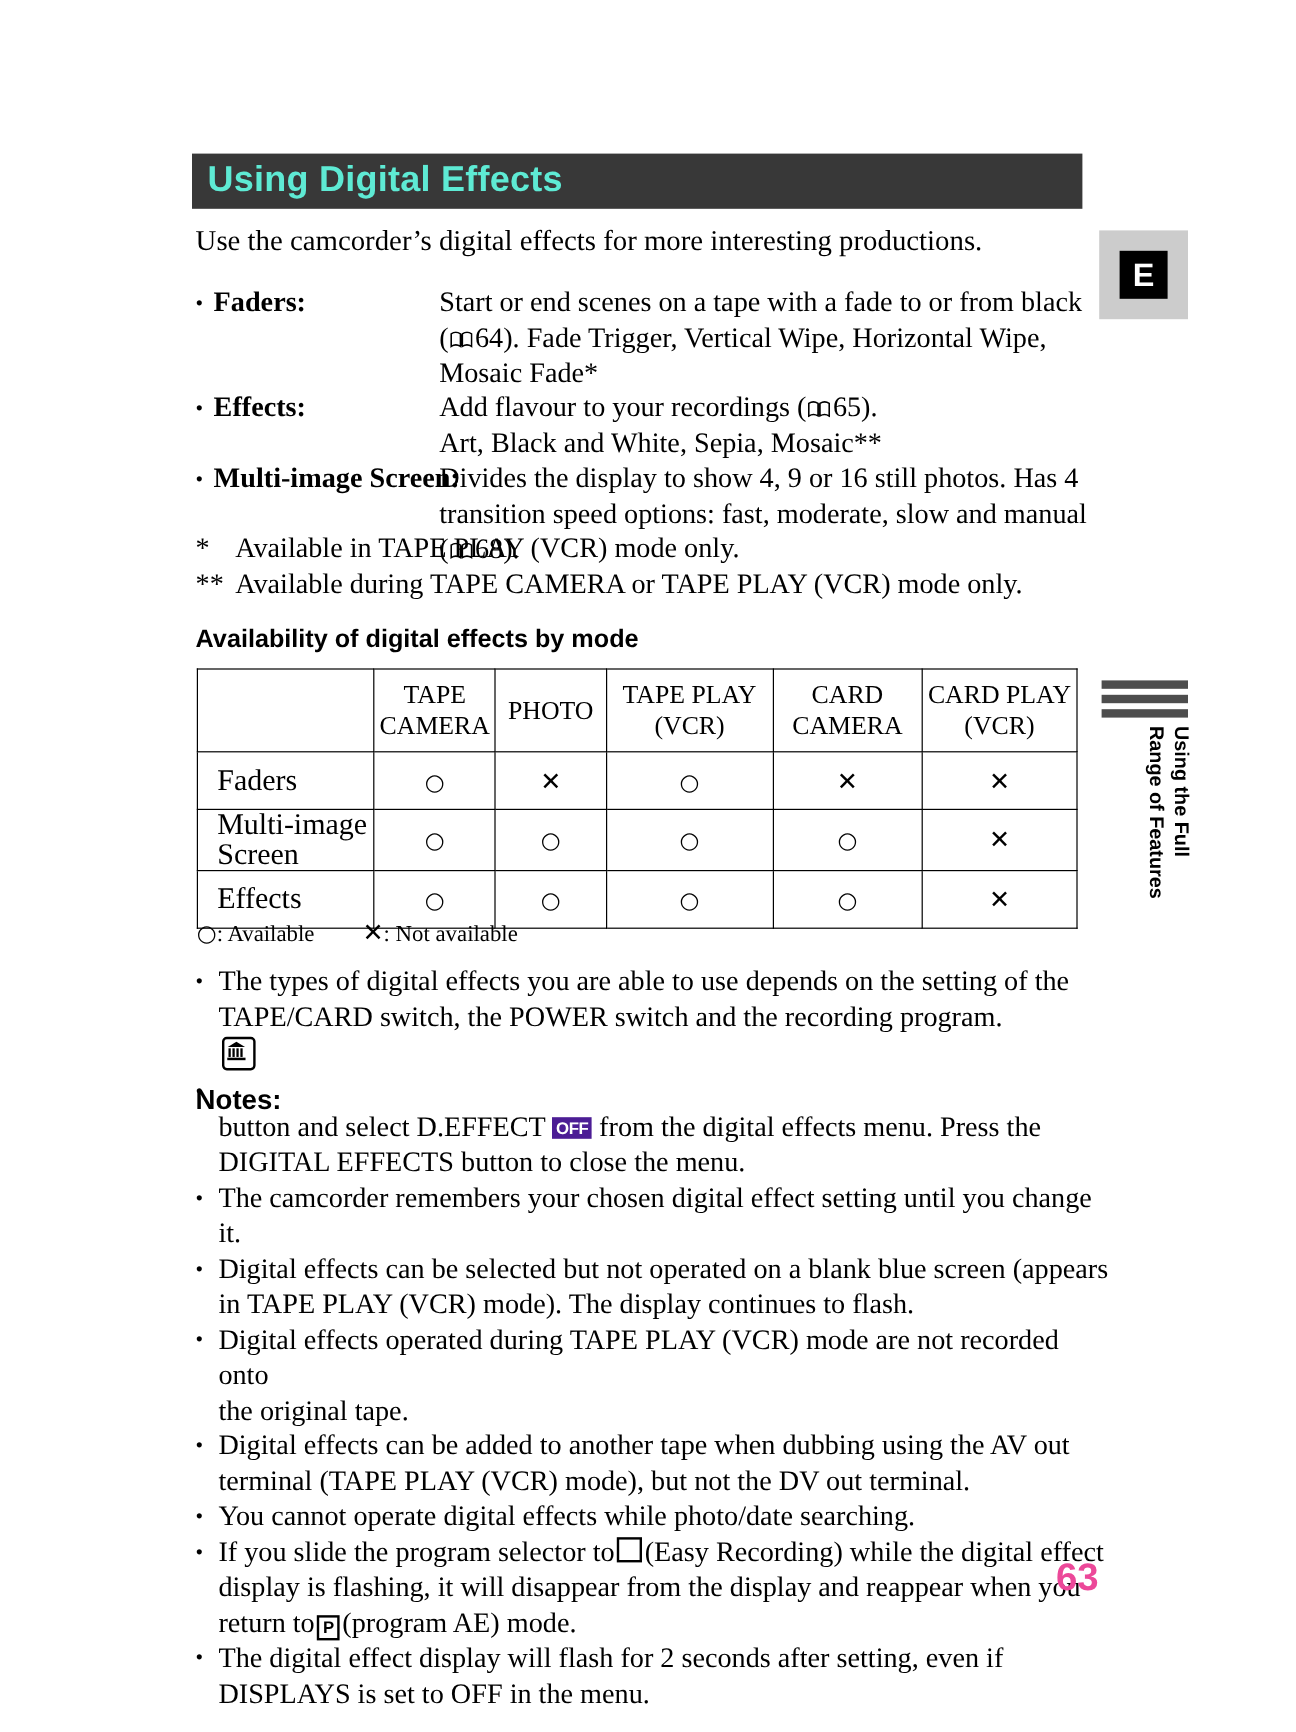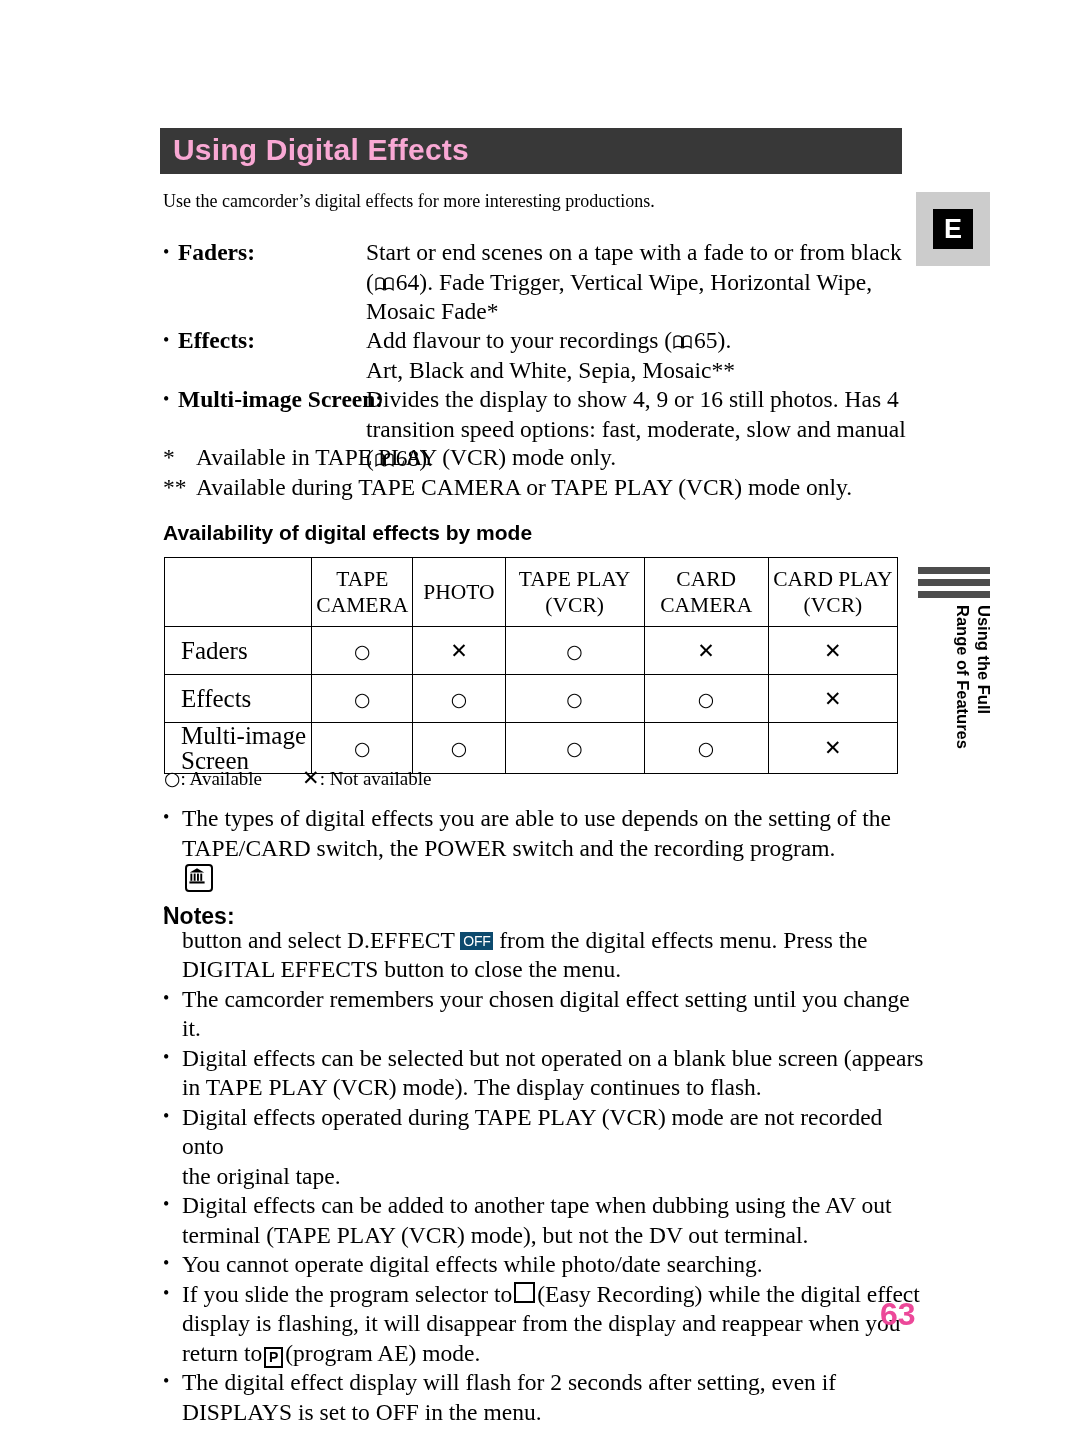--- a/index.html
+++ b/index.html
@@ -30,21 +30,21 @@
     top: 128px;
     width: 742px;
     height: 46px;
     background: #383838;
   }
   .header-title {
     position: absolute;
     left: 13px;
     top: 50%;
     transform: translateY(-52%);
-    color: #f9a8d4;
+    color: #5eead4;
     font-family: "Liberation Sans", sans-serif;
     font-weight: bold;
     font-size: 30px;
     letter-spacing: 0.2px;
     white-space: nowrap;
   }
 
   
   .e-tab {
     position: absolute;
@@ -103,21 +103,21 @@
     text-align: left;
     white-space: pre-line;
   }
 
   
   .intro {
     position: absolute;
     left: 163px;
     top: 186px;
     width: 760px;
-    font-size: 18px;
+    font-size: 24px;
     line-height: 30px;
   }
 
   .deflist {
     position: absolute;
     left: 163px;
     top: 238px;
     width: 760px;
     font-size: 23.5px;
     line-height: 29.5px;
@@ -272,24 +272,24 @@
     width: 19px;
     height: 14px;
     position: relative;
     vertical-align: -1px;
     margin: 0 2px 0 1px;
   }
   .ico-book svg { display: block; }
 
   .ico-off {
     display: inline-block;
-    background: #0c4a6e;
+    background: #4c1d95;
     color: #ffffff;
     font-family: "Liberation Sans", sans-serif;
-    font-weight: normal;
+    font-weight: bold;
     font-size: 14px;
     line-height: 18px;
     padding: 0 3px;
     vertical-align: 2px;
     letter-spacing: -0.3px;
   }
 
   .ico-square {
     display: inline-block;
     width: 17px;
@@ -444,32 +444,32 @@
       <tbody>
         <tr class="body-row">
           <td class="rowlabel">Faders</td>
           <td><span class="mark-o">○</span></td>
           <td><span class="mark-x">✕</span></td>
           <td><span class="mark-o">○</span></td>
           <td><span class="mark-x">✕</span></td>
           <td><span class="mark-x">✕</span></td>
         </tr>
         <tr class="body-row">
-          <td class="rowlabel">Effects</td>
-          <td><span class="mark-o">○</span></td>
-          <td><span class="mark-o">○</span></td>
-          <td><span class="mark-o">○</span></td>
-          <td><span class="mark-o">○</span></td>
-          <td><span class="mark-x">✕</span></td>
-        </tr>
-        <tr class="body-row">
           <td class="rowlabel">
             <div>Multi-image</div>
             <div>Screen</div>
           </td>
+          <td><span class="mark-o">○</span></td>
+          <td><span class="mark-o">○</span></td>
+          <td><span class="mark-o">○</span></td>
+          <td><span class="mark-o">○</span></td>
+          <td><span class="mark-x">✕</span></td>
+        </tr>
+        <tr class="body-row">
+          <td class="rowlabel">Effects</td>
           <td><span class="mark-o">○</span></td>
           <td><span class="mark-o">○</span></td>
           <td><span class="mark-o">○</span></td>
           <td><span class="mark-o">○</span></td>
           <td><span class="mark-x">✕</span></td>
         </tr>
       </tbody>
     </table>
   </div>
 

